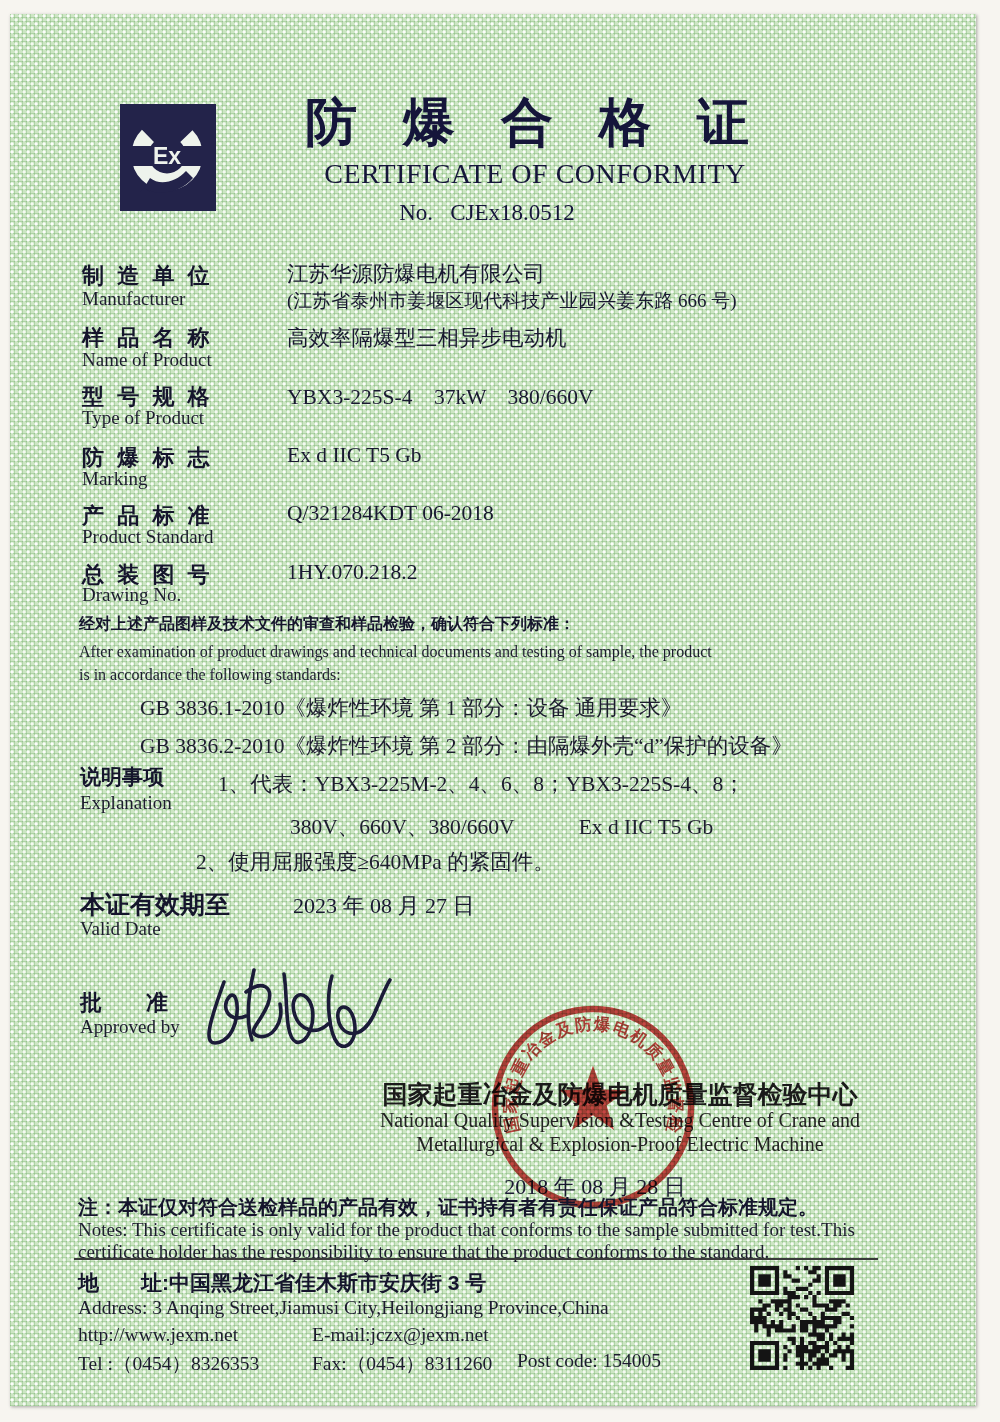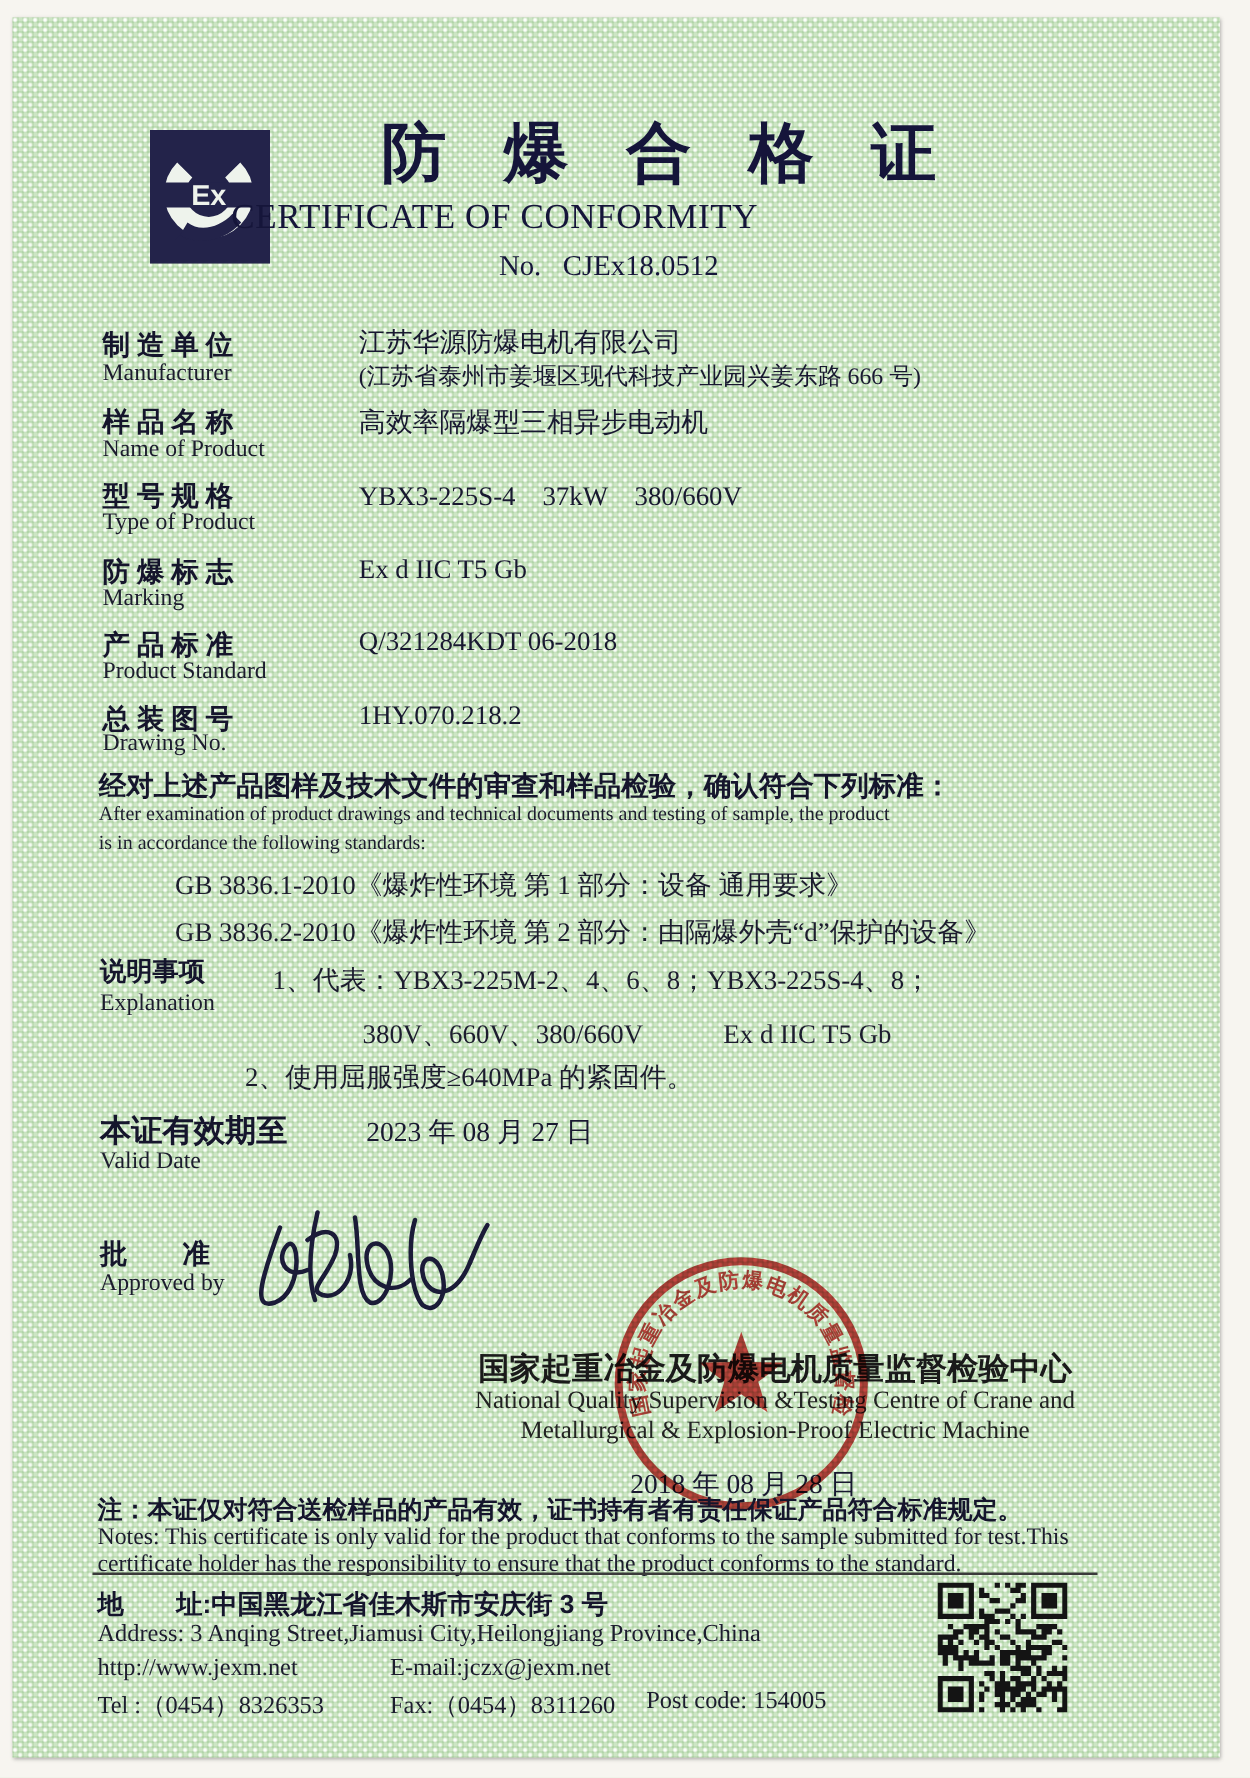--- a/index.html
+++ b/index.html
@@ -15,27 +15,27 @@
     background-color:#cde6c4;
     background-image:
       radial-gradient(circle at 2px 2px, rgba(255,255,255,.95) 1.3px, rgba(255,255,255,0) 1.9px),
       radial-gradient(circle at 6px 6px, rgba(255,255,255,.8) 1.3px, rgba(255,255,255,0) 1.9px),
       linear-gradient(0deg, rgba(104,166,94,.30) 1px, transparent 1px),
       linear-gradient(90deg, rgba(104,166,94,.30) 1px, transparent 1px);
     background-size:8px 8px,8px 8px,4px 4px,4px 4px;
     box-shadow:1px 1px 3px rgba(70,70,70,.45);
   }
   .abs{position:absolute;}
-  .zh-label{font-family:Liberation Serif, serif;font-weight:bold;font-size:22px;color:#15152c;white-space:nowrap;}
+  .zh-label{font-family:Liberation Mono, monospace;font-weight:bold;font-size:22px;color:#15152c;white-space:nowrap;}
   .en-label{font-size:19px;color:#1c1c2e;white-space:nowrap;}
   .value{font-size:21.5px;color:#181830;white-space:nowrap;}
   .title{font-weight:bold;font-size:52px;color:#15153a;letter-spacing:46px;text-indent:46px;text-align:center;white-space:nowrap;}
-  .subtitle{font-size:28px;color:#15153a;letter-spacing:.5px;white-space:nowrap;}
+  .subtitle{font-size:28px;color:#15153a;text-align:center;letter-spacing:.5px;white-space:nowrap;}
   .no-line{font-size:23px;color:#15153a;text-align:center;white-space:nowrap;}
-  .para-zh{font-family:"Liberation Sans","DejaVu Sans",sans-serif;font-weight:bold;font-size:22px;color:#15152c;white-space:nowrap;}
+  .para-zh{font-family:"Liberation Sans","DejaVu Sans",sans-serif;font-weight:bold;font-size:16px;color:#15152c;white-space:nowrap;}
   .para-en{font-size:16px;white-space:nowrap;}
   .std{font-size:21.5px;white-space:nowrap;}
   .center-text{text-align:center;white-space:nowrap;}
   .auth-zh{font-family:"Liberation Sans","DejaVu Sans",sans-serif;font-weight:bold;font-size:25px;color:#1a1a1a;}
   .auth-en{font-size:20px;color:#222;}
   .notes-zh{font-family:"Liberation Sans","DejaVu Sans",sans-serif;font-weight:bold;font-size:20px;color:#15152c;white-space:nowrap;}
   .notes-en{font-size:19px;white-space:nowrap;}
   .contact-zh{font-family:"Liberation Sans","DejaVu Sans",sans-serif;font-weight:bold;font-size:21px;color:#15152c;white-space:nowrap;}
   .contact-en{font-size:19.5px;white-space:nowrap;}
   .rule{position:absolute;left:74px;top:1258px;width:804px;height:0;border-top:2px solid #3a3a3a;}

